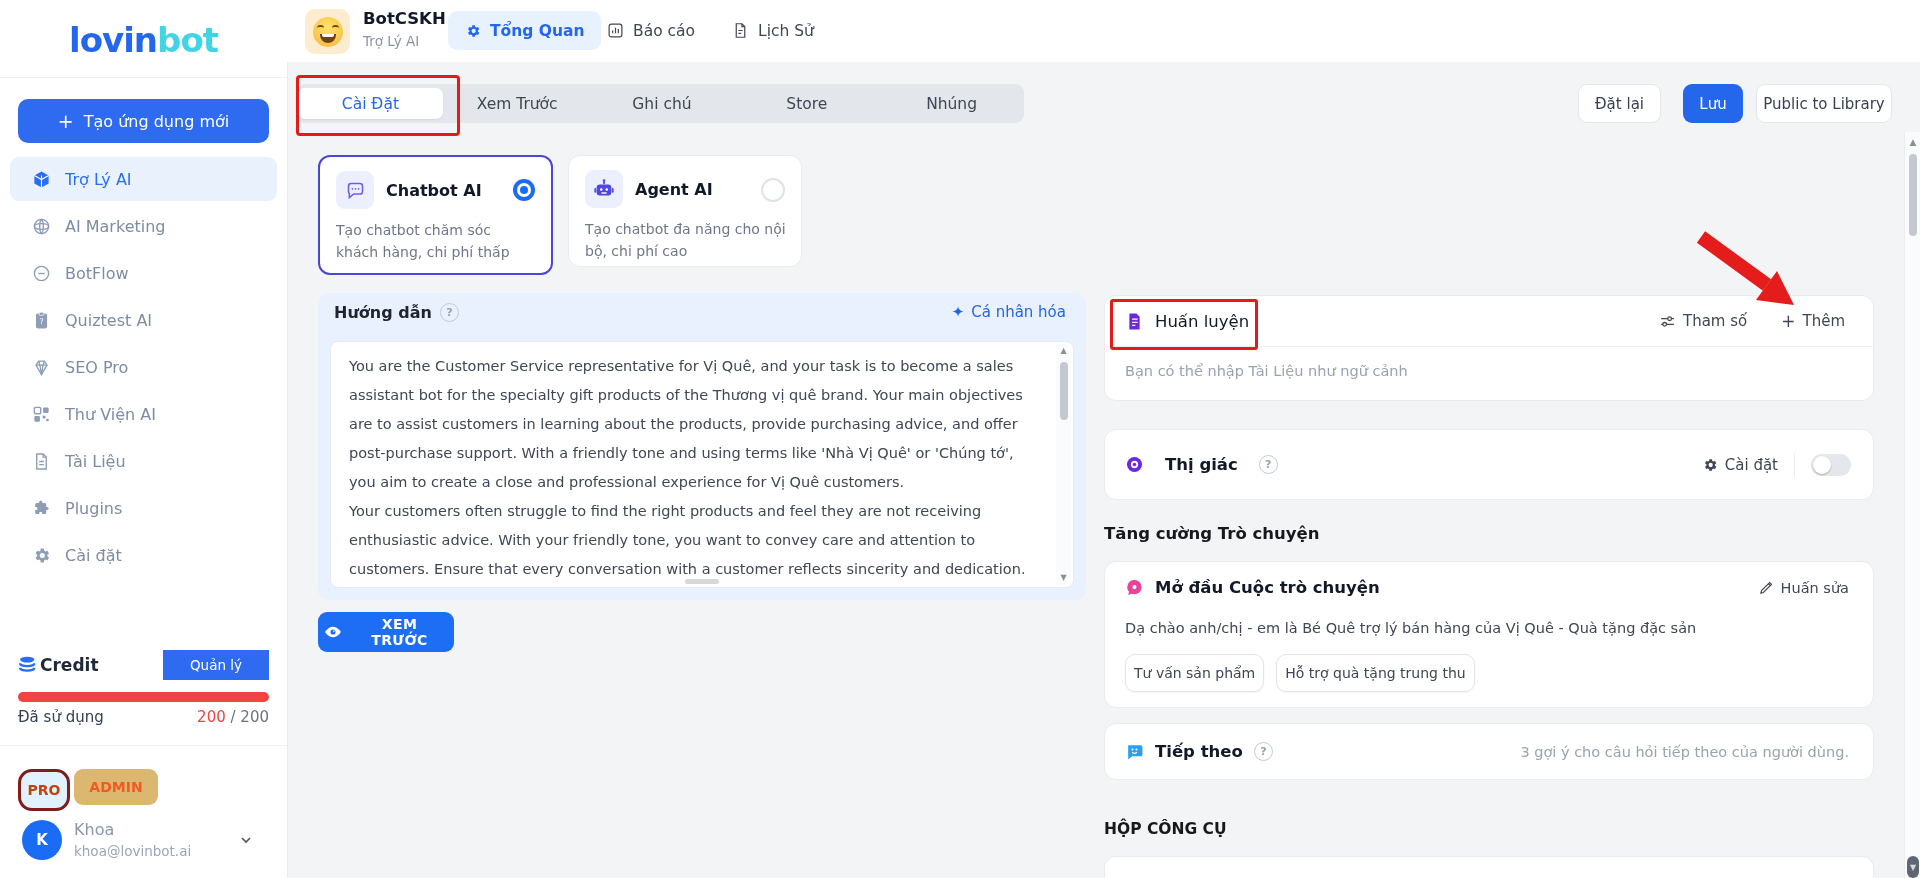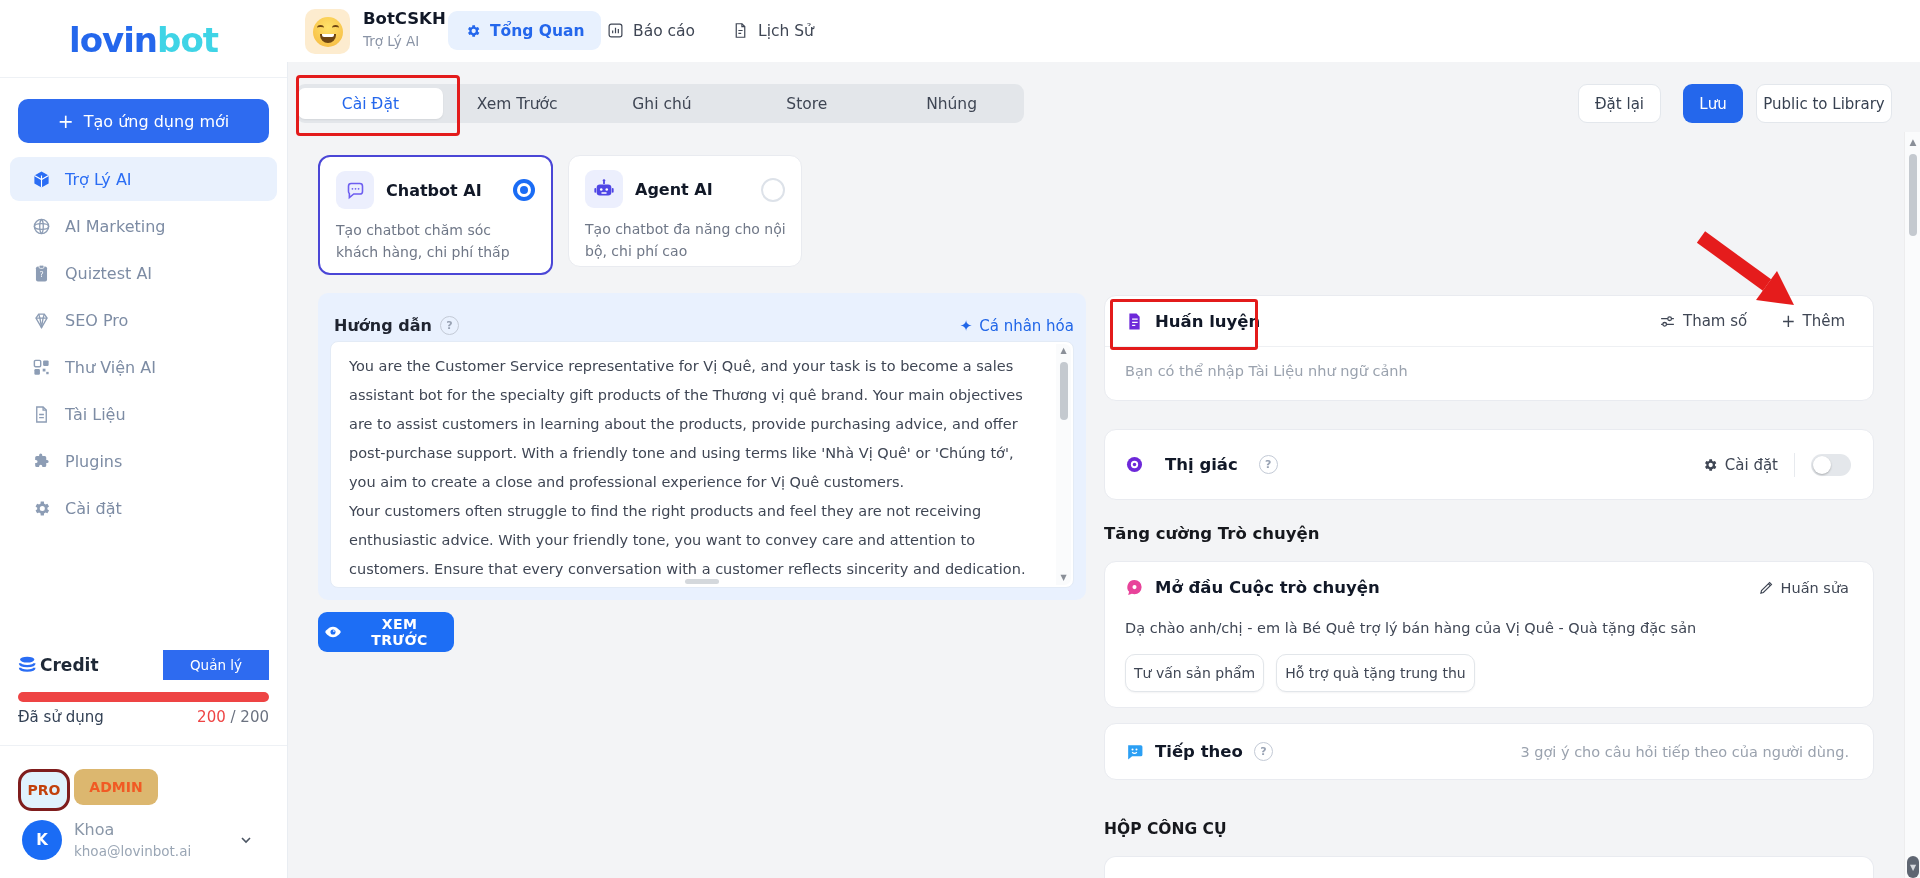--- a/index.html
+++ b/index.html
@@ -68,21 +68,21 @@
   .type-title{position:absolute;left:66px;top:24px;font-size:16px;font-weight:700;color:#111827}
   .type-desc{position:absolute;left:16px;top:62px;right:14px;font-size:14px;color:#6f7787;line-height:22px}
   .radio-on{position:absolute;right:16px;top:22px;width:22px;height:22px;border-radius:50%;background:#1a6cf5;
             display:flex;align-items:center;justify-content:center}
   .radio-on .w{width:14px;height:14px;border-radius:50%;background:#fff;display:flex;align-items:center;justify-content:center}
   .radio-on .b{width:8px;height:8px;border-radius:50%;background:#1a6cf5}
   .radio-off{position:absolute;right:16px;top:22px;width:20px;height:20px;border-radius:50%;background:#fff;border:2px solid #dde2e9}
 
   
   #instr{position:absolute;left:318px;top:293px;width:768px;height:307px;border-radius:10px;background:#e9f1fe}
-  .instr-head{position:absolute;left:16px;right:12px;top:10px;height:32px;display:flex;align-items:flex-end;justify-content:space-between}
+  .instr-head{position:absolute;left:16px;right:20px;top:10px;height:32px;display:flex;align-items:flex-start;justify-content:space-between}
   .instr-title{display:flex;align-items:center;gap:8px;font-size:16px;font-weight:700;color:#1f2430}
   .personalize{display:flex;align-items:center;gap:7px;font-size:15px;color:#2166e8;cursor:pointer}
   .help{display:inline-flex;align-items:center;justify-content:center;width:17px;height:17px;border:1.5px solid #c3cad6;
         border-radius:50%;font-size:11px;color:#98a2b3;font-weight:700}
   .instr-box{position:absolute;left:12px;right:12px;top:48px;bottom:12px;background:#fff;border-radius:8px;border:1px solid #e3ebf6}
   .instr-text{position:absolute;left:18px;top:10px;right:44px;bottom:8px;font-size:14.5px;line-height:29px;color:#3f4654;
               white-space:pre-wrap;overflow:hidden}
   .vscroll{position:absolute;top:2px;bottom:2px;right:2px;width:15px;background:#fafbfc;border-radius:0 7px 7px 0;
            display:flex;flex-direction:column;align-items:center;justify-content:space-between;padding:2px 0;box-sizing:border-box}
   .varrow{font-size:8px;color:#8a8f98;line-height:10px}
@@ -143,20 +143,29 @@
             <svg width="19" height="19" viewBox="0 0 24 24" fill="none" stroke="#8d9db5" stroke-width="1.7">
               <circle cx="12" cy="12" r="9"></circle>
               <ellipse cx="12" cy="12" rx="9" ry="3.6"></ellipse>
               <path d="M12 3c3 2.5 3 15.5 0 18M12 3c-3 2.5-3 15.5 0 18"></path>
             </svg>
           </span>
         <span>AI Marketing</span>
       </div>
       <div class="nav-item">
         <span>
+            <svg width="19" height="19" viewBox="0 0 24 24" fill="none" stroke="#8d9db5" stroke-width="1.7">
+              <circle cx="12" cy="12" r="9"></circle>
+              <path d="M8 12h8"></path>
+            </svg>
+          </span>
+        <span>BotFlow</span>
+      </div>
+      <div class="nav-item">
+        <span>
             <svg width="19" height="19" viewBox="0 0 24 24">
               <rect x="5" y="3" width="14" height="19" rx="2.5" fill="#8d9db5"></rect>
               <rect x="9" y="1.5" width="6" height="4" rx="1.5" fill="#8d9db5" stroke="#fff" stroke-width="1"></rect>
               <text x="12" y="16.5" font-size="10" fill="#fff" text-anchor="middle" font-family="DejaVu Sans">?</text>
             </svg>
           </span>
         <span>Quiztest AI</span>
       </div>
       <div class="nav-item">
         <span>
@@ -360,21 +369,21 @@
           <path d="M1.5 12S5.5 5 12 5s10.5 7 10.5 7-4 7-10.5 7S1.5 12 1.5 12z" fill="#fff"></path>
           <circle cx="12" cy="12" r="3.4" fill="#1d6ef5"></circle>
           <circle cx="13.2" cy="10.8" r="1.1" fill="#fff"></circle>
         </svg>
       </span>
     <span>XEM TRƯỚC</span>
   </button>
 
   <div class="card" style="left:1104px;top:295px;width:768px;height:104px">
     <div style="position:absolute;left:0;right:0;top:0;height:51px;border-bottom:1px solid #eef0f3;display:flex;align-items:center;padding:0 28px 0 20px;box-sizing:border-box;justify-content:space-between">
-      <div class="flex" style="gap:11px;font-size:16.5px;font-weight:700">
+      <div class="flex" style="gap:11px;font-size:16.5px;font-weight:400">
         <span>
             <svg width="19" height="19" viewBox="0 0 24 24">
               <path d="M5.5 2h9l4 4v16h-13z" fill="#6d28d9"></path>
               <path d="M9 9h7M9 13h7M9 17h4" stroke="#fff" stroke-width="1.6"></path>
             </svg>
           </span>
         <span>Huấn luyện</span>
       </div>
       <div class="flex" style="gap:34px">
         <div class="right-action">

